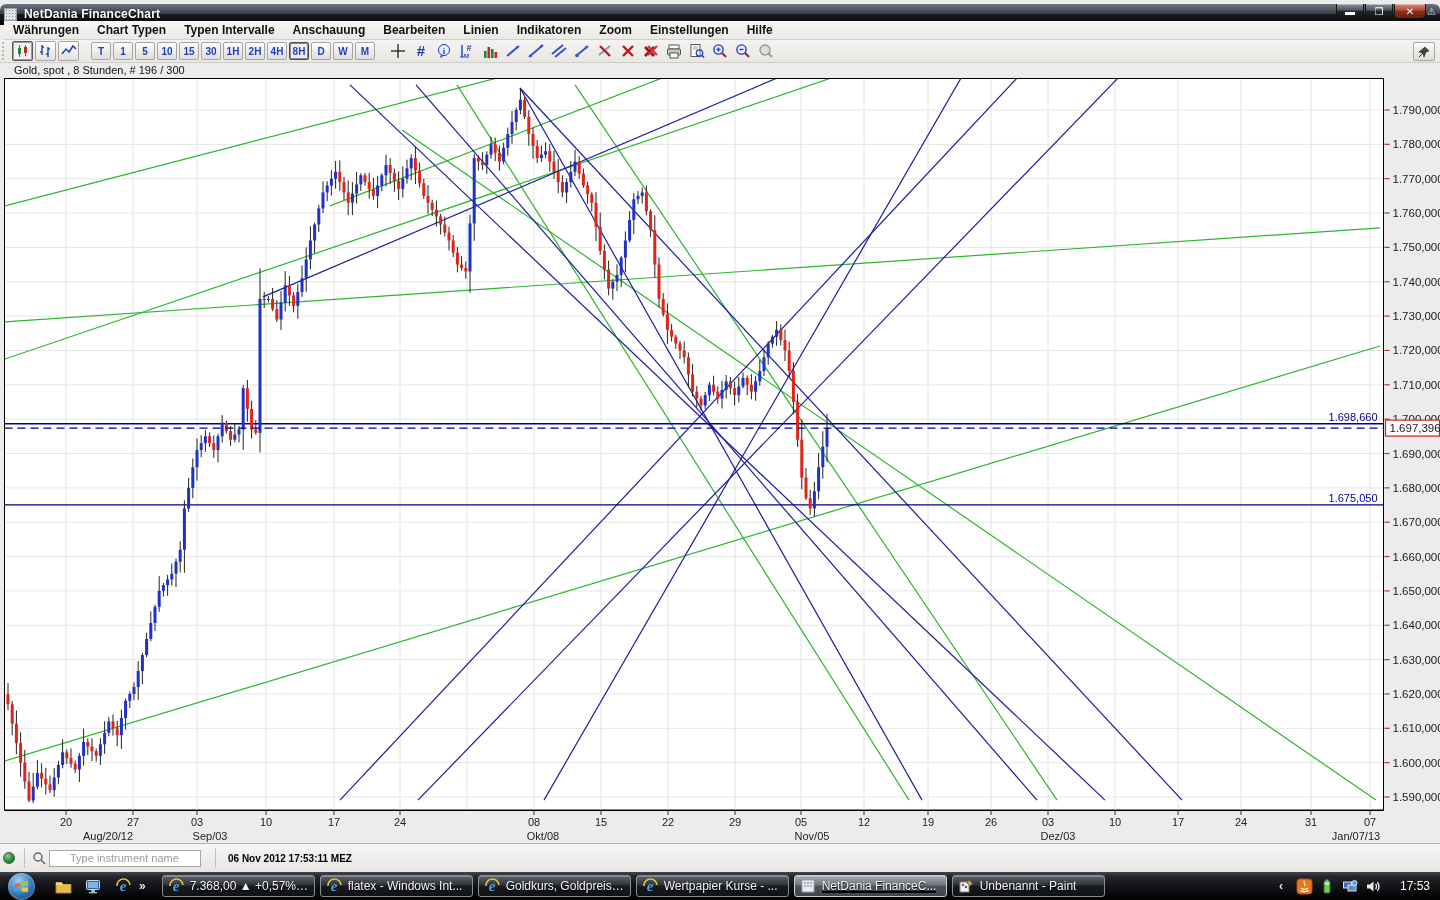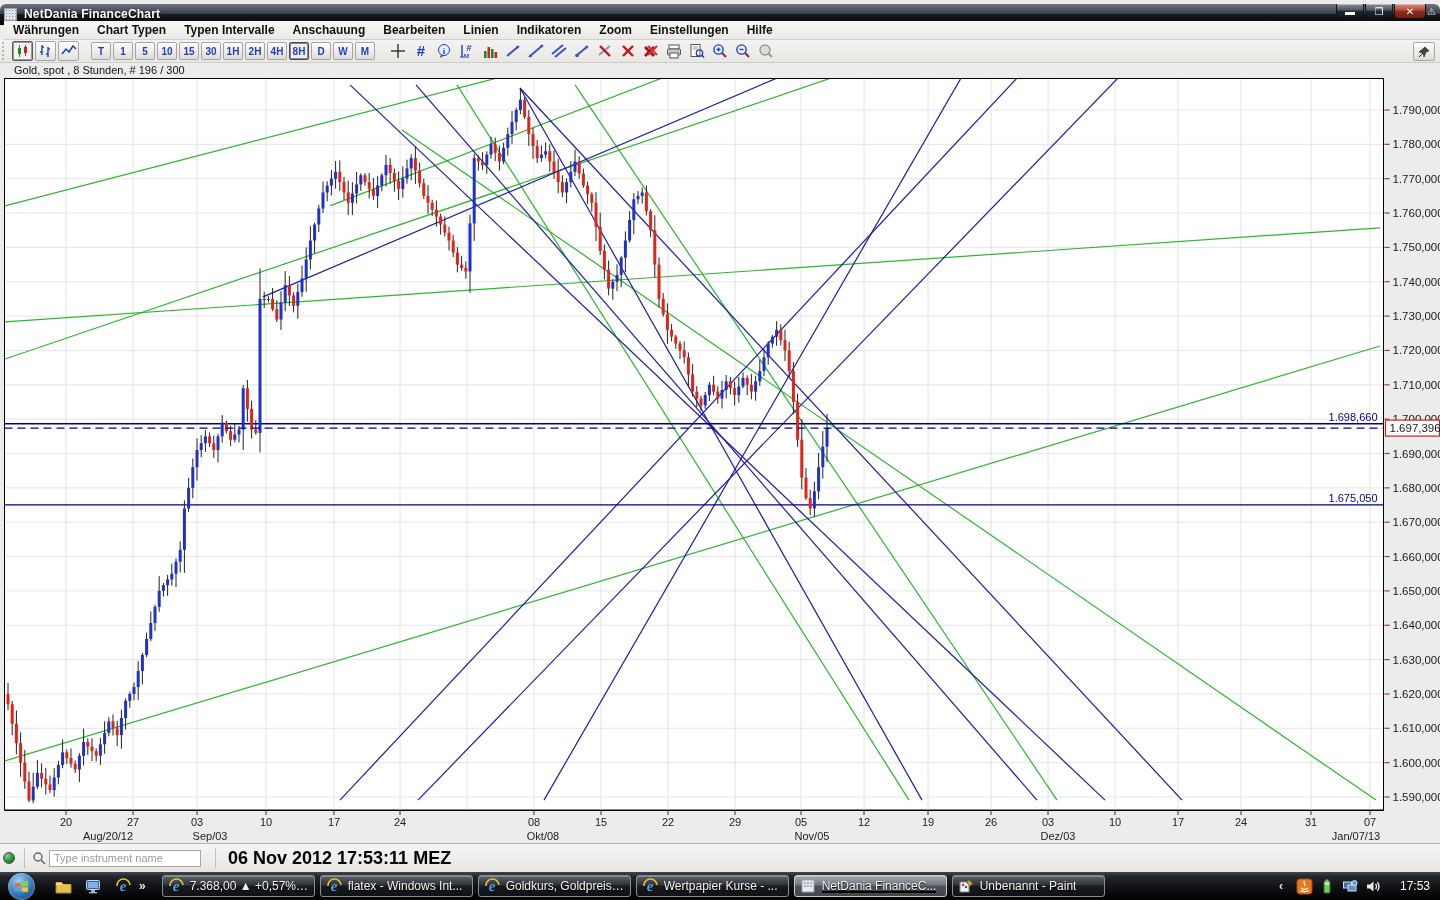--- a/index.html
+++ b/index.html
@@ -59,23 +59,23 @@
 
   
   .statusbar { position:absolute; left:0; top:843px; width:1440px; height:29px;
     background:linear-gradient(#f7f6f5,#e7e5e2); border-top:1px solid #b3b1ae;
     display:flex; align-items:center; }
   .conn-dot { width:12px; height:12px; border-radius:50%; margin:0 5px 0 3px;
     background:radial-gradient(circle at 35% 30%, #7fd08a, #1f8a31 60%, #0d5c1c);
     border:1px solid #555; }
   .vsep { width:1px; height:20px; background:#c3c1be; margin:0 4px; }
   .search-box { width:152px; height:17px; border:1px solid #a9a7a4; background:#fff;
-    font-size:11px; color:#222; padding:0 4px; }
+    font-size:11px; color:#222; padding:0 20px; }
   .search-box::placeholder { color:#9b9b9b; }
-  .timestamp { font-size:18px; font-weight:bold; color:#000; margin-left:8px; white-space:nowrap; }
+  .timestamp { font-size:10px; font-weight:bold; color:#000; margin-left:8px; white-space:nowrap; }
 
   
   .taskbar { position:absolute; left:0; top:872px; width:1440px; height:28px;
     background:linear-gradient(#41464e 0%, #24272c 15%, #101114 55%, #000 100%);
     display:flex; align-items:center; }
   .orb { width:27px; height:27px; border-radius:50%; margin-left:8px; position:relative;
     background:radial-gradient(circle at 40% 30%, #9fd0f2, #2f74b5 55%, #0b3766 90%);
     box-shadow:inset 0 0 3px rgba(255,255,255,.6), 0 0 2px #000; }
   .ql { display:flex; align-items:center; margin-left:18px; gap:10px; }
   .ql .qicon { width:20px; height:20px; display:flex; align-items:center; justify-content:center; }

